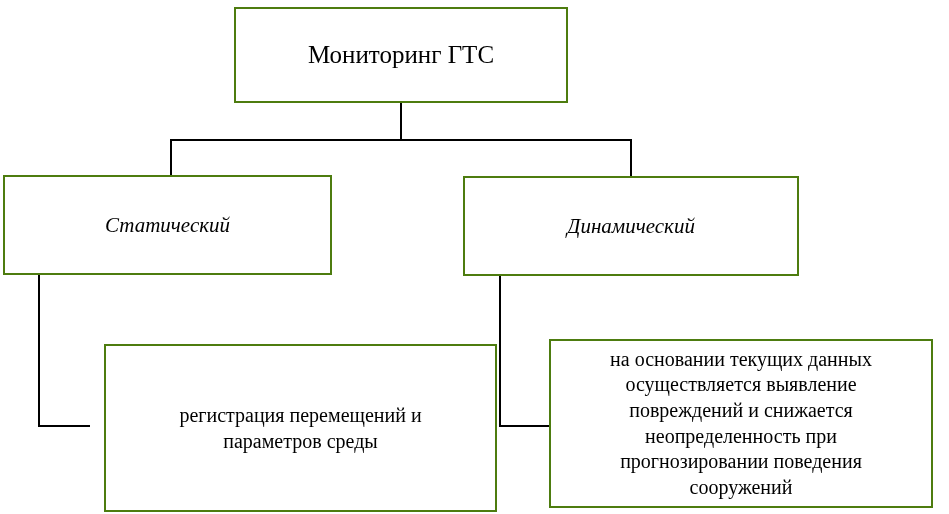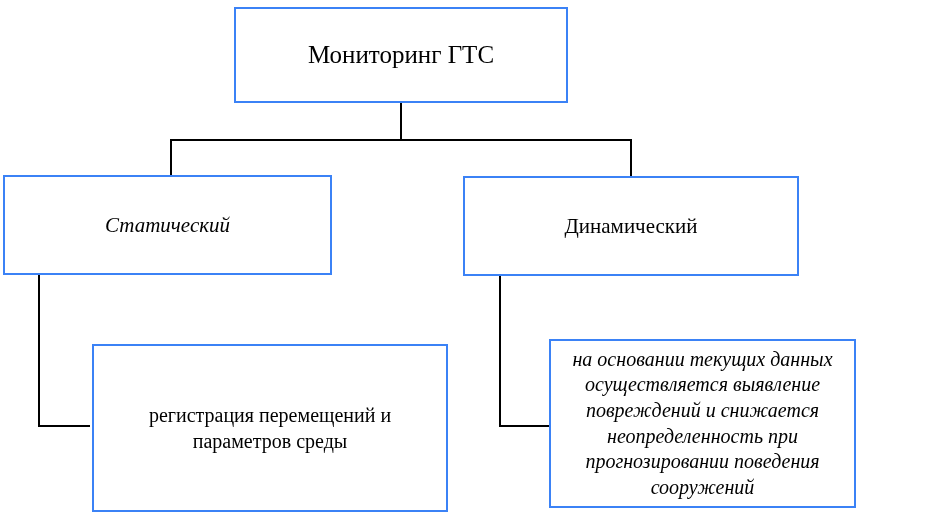--- a/index.html
+++ b/index.html
@@ -13,21 +13,21 @@
     width: 949px;
     height: 514px;
     background: #ffffff;
     overflow: hidden;
     font-family: "Liberation Serif", "DejaVu Serif", serif;
     color: #000000;
   }
   .node-box {
     position: absolute;
     box-sizing: border-box;
-    border: 2px solid #3b82f6;
+    border: 2px solid #4d7c0f;
     background: #ffffff;
     display: flex;
     align-items: center;
     justify-content: center;
     text-align: center;
     z-index: 2;
   }
   .node-label {
     display: block;
     width: 100%;
@@ -63,39 +63,39 @@
   }
 
   #node-dynamic {
     left: 463px;
     top: 176px;
     width: 336px;
     height: 100px;
   }
   #node-dynamic .node-label {
     font-size: 21px;
+    font-style: italic;
   }
 
   #node-static-detail {
-    left: 92px;
+    left: 104px;
     top: 344px;
-    width: 356px;
+    width: 393px;
     height: 168px;
   }
   #node-static-detail .node-label {
     font-size: 20px;
     line-height: 1.30;
   }
 
   #node-dynamic-detail {
     left: 549px;
     top: 339px;
-    width: 307px;
+    width: 384px;
     height: 169px;
-    font-style: italic;
   }
   #node-dynamic-detail .node-label {
     font-size: 20px;
     line-height: 1.28;
   }
 
   
   .connector {
     position: absolute;
     background: #000000;

